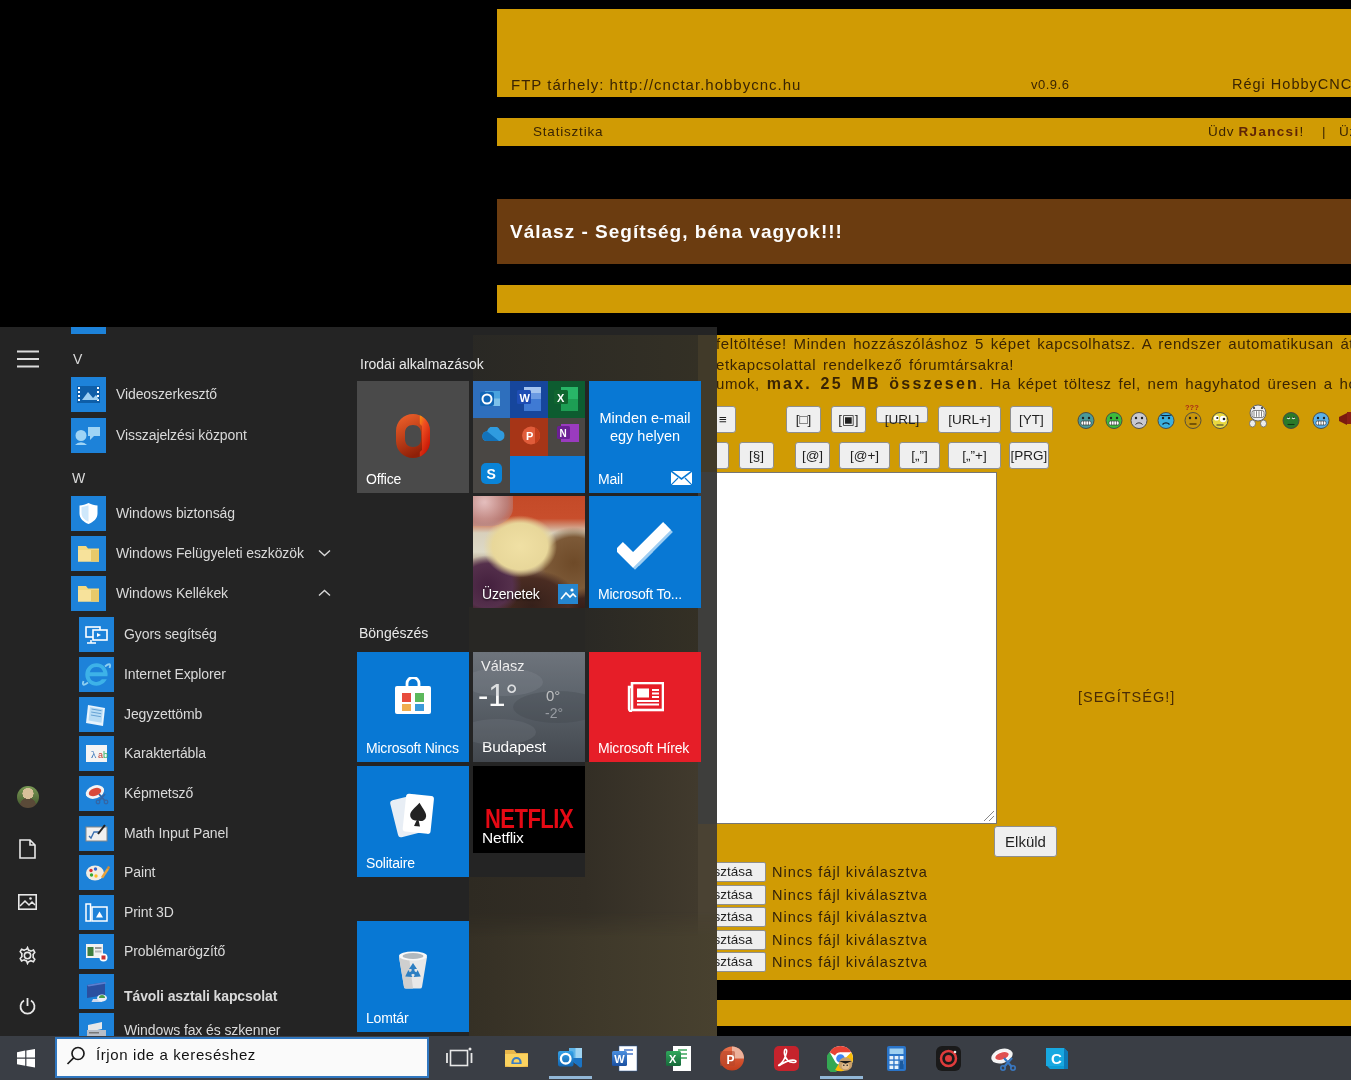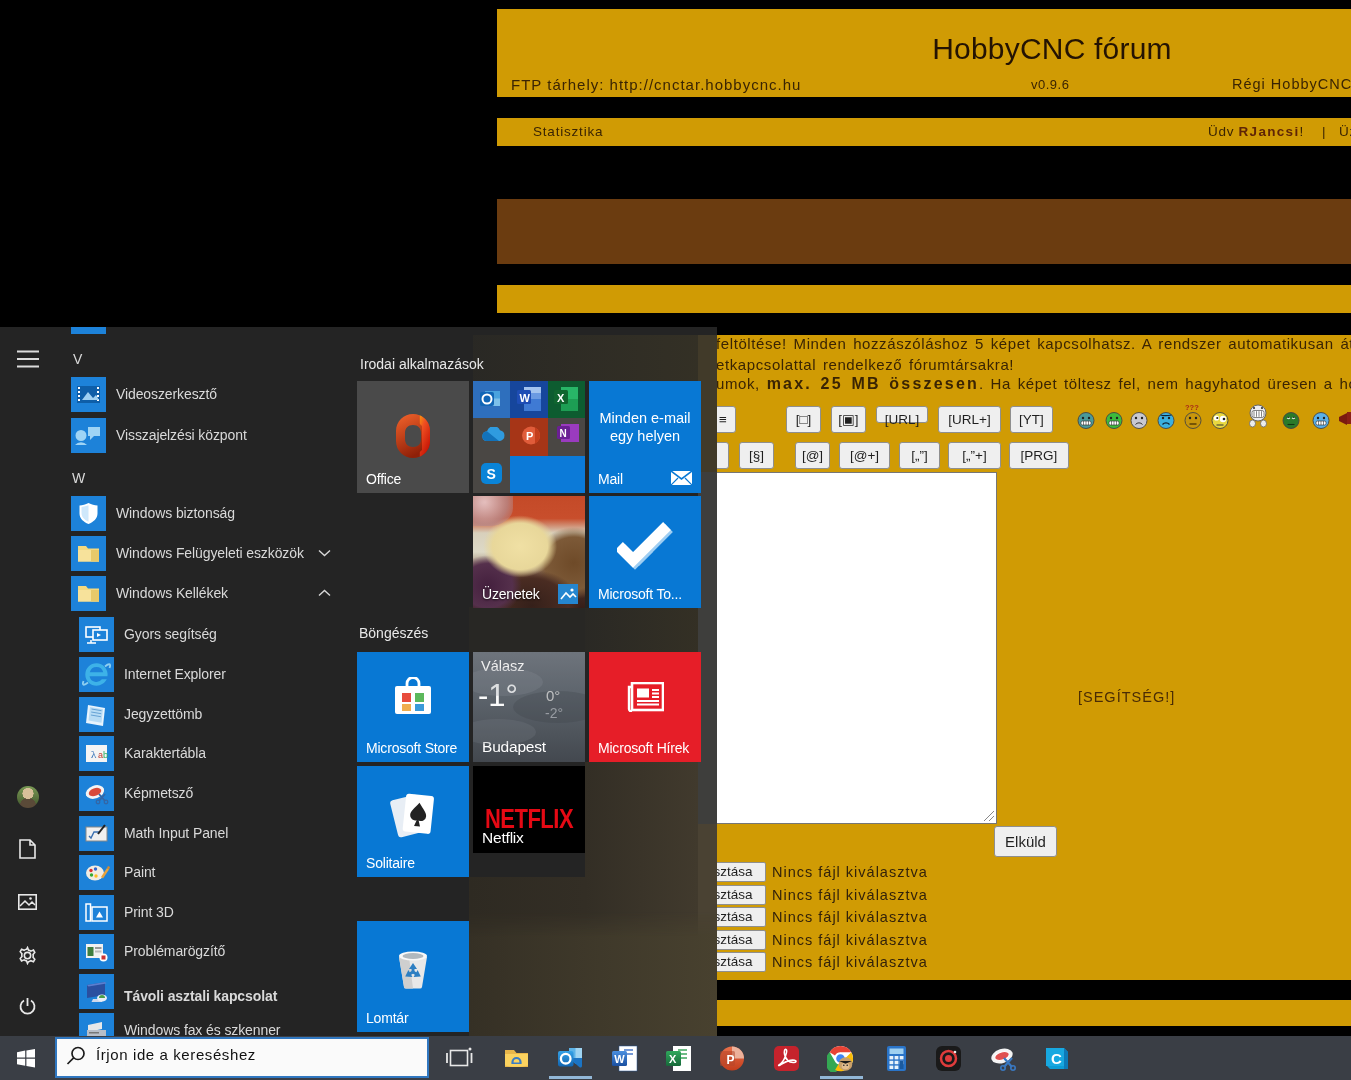--- a/index.html
+++ b/index.html
@@ -16,32 +16,32 @@
 .tile{position:absolute;overflow:hidden;}
 .tlabel{position:absolute;left:9px;bottom:6px;color:#fff;font-size:14px;letter-spacing:-0.2px;white-space:nowrap;}
 #taskbar{position:absolute;left:0;top:1036px;width:1351px;height:44px;background:#3a3e45;}
 </style>
 </head>
 <body>
 
 <div id="forum">
 
   <div class="abs gold" style="left:0;top:9px;width:854px;height:88px;"></div>
-  <div class="abs" style="left:555px;top:32px;transform:translateX(-50%);color:#241303;font-size:30px;letter-spacing:0.2px;white-space:nowrap;">HobbyCNC fórum</div>
   <div class="abs" style="left:14px;top:76px;color:#3a2403;font-size:15px;letter-spacing:1px;">FTP tárhely: http://cnctar.hobbycnc.hu</div>
   <div class="abs" style="left:534px;top:77px;color:#3a2403;font-size:13px;letter-spacing:0.5px;">v0.9.6</div>
   <div class="abs" style="left:735px;top:76px;color:#3a2403;font-size:14.5px;letter-spacing:1px;white-space:nowrap;">Régi HobbyCNC</div>
 
   <div class="abs gold" style="left:0;top:118px;width:854px;height:28px;"></div>
   <div class="abs" style="left:16px;top:124px;color:#3a2403;font-size:13.5px;letter-spacing:0.8px;margin-left:20px;">Statisztika</div>
   <div class="abs" style="left:711px;top:124px;color:#3a2403;font-size:13.5px;letter-spacing:0.7px;white-space:nowrap;">Üdv <b style="color:#5f2506;letter-spacing:1.3px;">RJancsi</b>!</div>
     <div class="abs" style="left:825px;top:124px;color:#3a2403;font-size:13.5px;">|</div>
     <div class="abs" style="left:842px;top:124px;color:#3a2403;font-size:13.5px;letter-spacing:0.7px;">Üzenetek</div>
 
   <div class="abs" style="left:0;top:199px;width:854px;height:65px;background:#6b3c10;"></div>
+  <div class="abs" style="left:13px;top:221px;color:#fdfdfd;font-size:19px;font-weight:bold;letter-spacing:1px;white-space:nowrap;">Válasz - Segítség, béna vagyok!!!</div>
 
   <div class="abs gold" style="left:0;top:285px;width:854px;height:28px;"></div>
 
   <div class="abs gold" style="left:0;top:335px;width:854px;height:645px;"></div>
   <div class="abs" style="left:219px;top:334.5px;color:#3a2403;font-size:15px;letter-spacing:0.6px;word-spacing:2px;white-space:nowrap;">feltöltése! Minden hozzászóláshoz 5 képet kapcsolhatsz. A rendszer automatikusan átméretezi</div>
   <div class="abs" style="left:219px;top:355.5px;color:#3a2403;font-size:15px;letter-spacing:0.6px;word-spacing:2px;white-space:nowrap;">etkapcsolattal rendelkező fórumtársakra!</div>
   <div class="abs" style="left:219px;top:375px;color:#3a2403;font-size:15px;letter-spacing:0.6px;word-spacing:2px;white-space:nowrap;">umok, <b style="letter-spacing:2.2px;font-size:16px;">max. 25 MB összesen</b>. Ha képet töltesz fel, nem hagyhatod üresen a hozzászólás</div>
 
   <div class="btn" style="left:188px;top:406px;width:51px;height:27px;line-height:25px;text-align:right;padding-right:8px;">≡</div>
   <div class="btn" style="left:289px;top:406px;width:35px;height:27px;line-height:25px;">[□]</div>
@@ -125,21 +125,21 @@
         <text x="113" y="7" font-size="7.5" fill="#a82818" font-weight="bold">???</text>
       </svg>
     </div>
 
   <div class="btn" style="left:195px;top:442px;width:37px;height:27px;"></div>
   <div class="btn" style="left:242px;top:442px;width:35px;height:27px;line-height:25px;">[§]</div>
   <div class="btn" style="left:298px;top:442px;width:35px;height:27px;line-height:25px;">[@]</div>
   <div class="btn" style="left:342px;top:442px;width:51px;height:27px;line-height:25px;">[@+]</div>
   <div class="btn" style="left:402px;top:442px;width:41px;height:27px;line-height:25px;">[„”]</div>
   <div class="btn" style="left:451px;top:442px;width:53px;height:27px;line-height:25px;">[„”+]</div>
-  <div class="btn" style="left:512px;top:442px;width:60px;height:27px;line-height:25px;">[PRG]</div>
+  <div class="btn" style="left:512px;top:442px;width:40px;height:27px;line-height:25px;">[PRG]</div>
 
   <div class="abs" style="left:210px;top:472px;width:290px;height:352px;background:#fff;border:1px solid #767676;box-sizing:border-box;"></div>
   <svg class="abs" style="left:486px;top:810px;" width="12" height="12">
     <path d="M11 1 L1 11 M11 6 L6 11" stroke="#888" stroke-width="1" fill="none"></path>
   </svg>
 
   <div class="abs" style="left:581px;top:689px;color:#4a2c05;font-size:14.5px;letter-spacing:1px;">[SEGÍTSÉG!]</div>
 
   <div class="btn" style="left:497px;top:826px;width:63px;height:31px;line-height:29px;font-size:15px;">Elküld</div>
 
@@ -434,21 +434,21 @@
       </div>
 <div class="tile" style="left:357px;top:325px;width:112px;height:110px;background:#0878d4;">
         <svg class="abs" style="left:36px;top:25px;" width="40" height="38">
           <path d="M14 10 v-3.5 a6 6 0 0 1 12 0 v3.5" stroke="#fff" stroke-width="2.8" fill="none"></path>
           <rect x="2" y="9" width="36" height="28" rx="2" fill="#fff"></rect>
           <rect x="9" y="16" width="9" height="9" fill="#e84c3d"></rect>
           <rect x="22" y="16" width="9" height="9" fill="#5cb85c"></rect>
           <rect x="9" y="27" width="9" height="7" fill="#f0ad4e"></rect>
           <rect x="22" y="27" width="9" height="7" fill="#3a9ad9"></rect>
         </svg>
-        <div class="tlabel">Microsoft Store</div>
+        <div class="tlabel">Microsoft Nincs</div>
       </div>
 <div class="tile" style="left:473px;top:325px;width:112px;height:110px;background:linear-gradient(180deg,#6e747c 0%,#5d646c 40%,#4e545b 75%,#43484f 100%);">
         <div class="abs" style="left:8px;top:6px;color:#f0f0f0;font-size:14.5px;">Válasz</div>
         <div class="abs" style="left:5px;top:26px;color:#fafafa;font-size:31px;font-weight:300;">-1°</div>
         <div class="abs" style="left:73px;top:35px;color:#e8e8e8;font-size:15px;">0°</div>
         <div class="abs" style="left:72px;top:53px;color:#b8bcc2;font-size:14px;">-2°</div>
         <div class="tlabel" style="font-size:15.5px;">Budapest</div>
         <svg class="abs" style="left:0;top:0;" width="112" height="110" opacity="0.25">
           <ellipse cx="30" cy="30" rx="40" ry="14" fill="#8a9099"></ellipse>
           <ellipse cx="85" cy="55" rx="45" ry="16" fill="#3a3f45"></ellipse>

